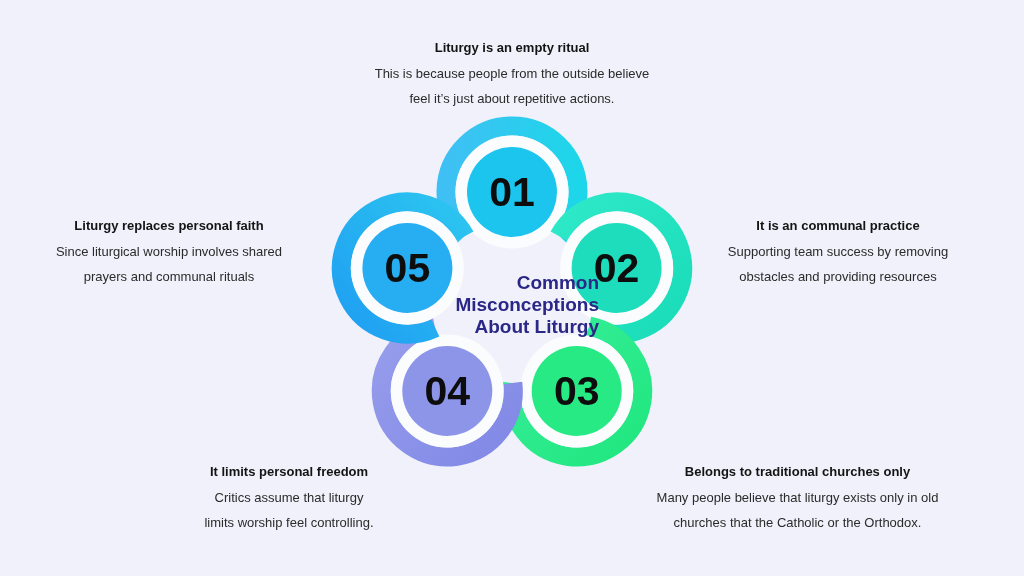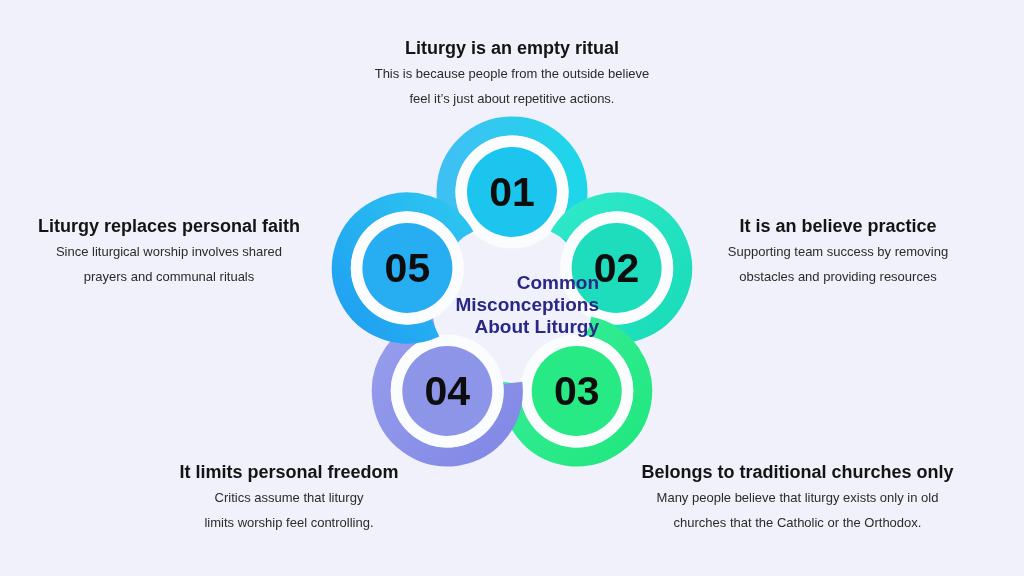--- a/index.html
+++ b/index.html
@@ -6,21 +6,21 @@
   body{
     width:1024px;height:576px;
     background:#f0f1fa;
     font-family:"Liberation Sans", sans-serif;
     position:relative;
     overflow:hidden;
   }
   #diagram-svg{position:absolute;left:0;top:0;}
   .callout{position:absolute;text-align:center;}
   .callout-heading{
-    font-size:18px;font-weight:bold;color:#141414;
+    font-size:13px;font-weight:bold;color:#141414;
     line-height:24px;margin-bottom:1px;
   }
   .callout-body{
     font-size:13px;color:#2b2b2b;line-height:25px;
   }
   .center-title{
     position:absolute;left:429px;top:272px;width:170px;
     text-align:right;font-size:19px;font-weight:bold;
     line-height:22px;color:#2b2787;
   }
@@ -98,21 +98,21 @@
   <div>About Liturgy</div>
 </div>
 
 <div class="callout" style="left:292px;top:36px;width:440px;">
   <div class="callout-heading">Liturgy is an empty ritual</div>
   <div class="callout-body">This is because people from the outside believe</div>
   <div class="callout-body">feel it’s just about repetitive actions.</div>
 </div>
 
 <div class="callout" style="left:668px;top:214px;width:340px;">
-  <div class="callout-heading">It is an believe practice</div>
+  <div class="callout-heading">It is an communal practice</div>
   <div class="callout-body">Supporting team success by removing</div>
   <div class="callout-body">obstacles and providing resources</div>
 </div>
 
 <div class="callout" style="left:580px;top:460px;width:435px;">
   <div class="callout-heading">Belongs to traditional churches only</div>
   <div class="callout-body">Many people believe that liturgy exists only in old</div>
   <div class="callout-body">churches that the Catholic or the Orthodox.</div>
 </div>
 

